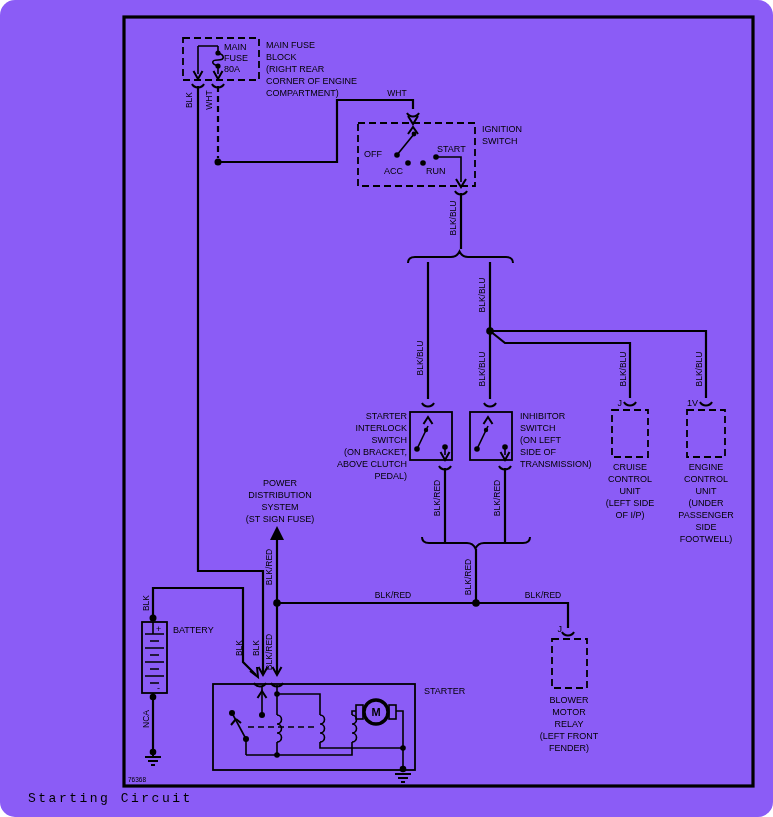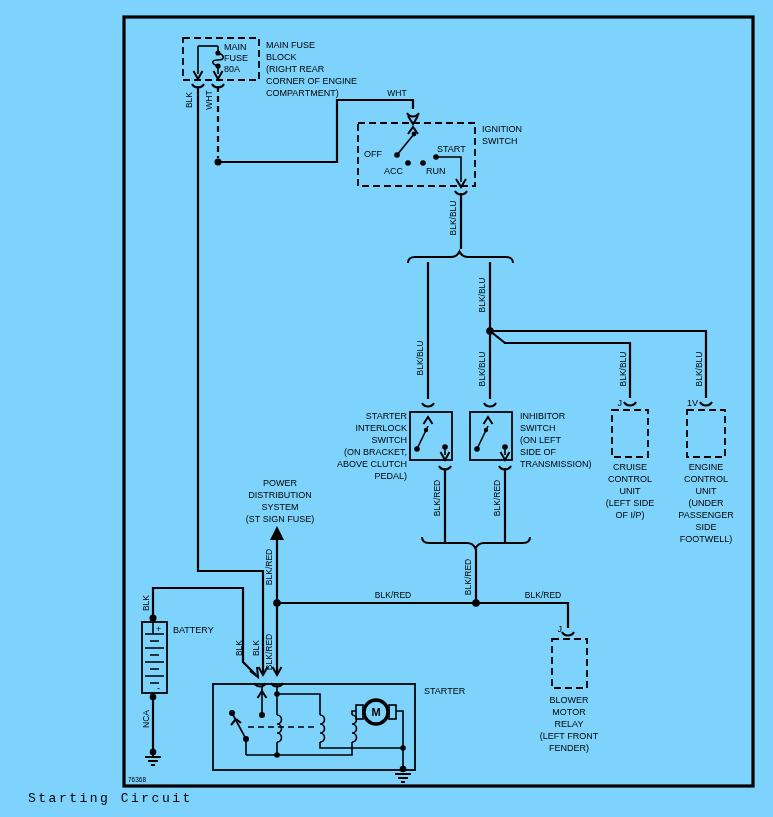--- a/index.html
+++ b/index.html
@@ -1,16 +1,16 @@
 <!DOCTYPE html>
 <html><head>
 <meta charset="utf-8">
 <style>
   html,body{margin:0;padding:0;background:#ffffff;}
-  #stage{position:relative;width:773px;height:817px;background:#7dd3fc;overflow:hidden;}
+  #stage{position:relative;width:773px;height:817px;background:#8b5cf6;overflow:hidden;border-radius:15px;}
   svg{position:absolute;left:0;top:0;}
   .wire{stroke:#000;stroke-width:2.2;fill:none;}
   .wireD{stroke:#000;stroke-width:2.2;fill:none;stroke-dasharray:6 4;}
   .thin{stroke:#000;stroke-width:1.6;fill:none;}
   .boxD{fill:none;stroke:#000;stroke-width:1.8;stroke-dasharray:7 4;}
   .boxS{fill:none;stroke:#000;stroke-width:1.8;}
   .dot{fill:#000;stroke:none;}
   .conn{stroke:#000;stroke-width:2;fill:none;}
   .lbl{font:9px "Liberation Sans", sans-serif;fill:#000;}
   .wlbl{font:8.5px "Liberation Sans", sans-serif;fill:#000;}

